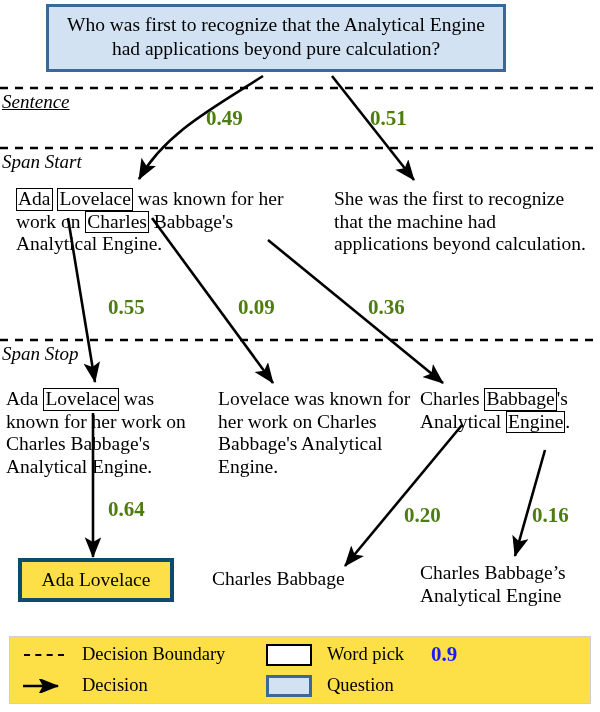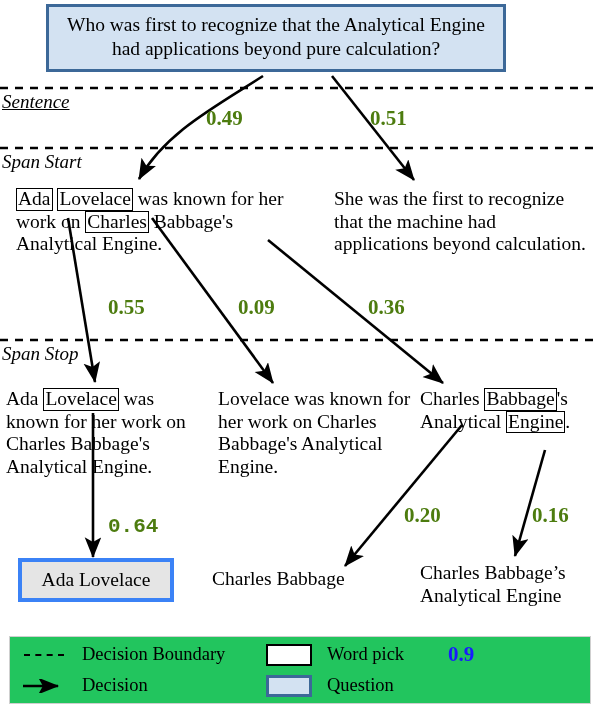--- a/index.html
+++ b/index.html
@@ -78,22 +78,22 @@
     position: absolute;
     color: #4d7c0f;
     font-weight: bold;
     font-size: 21px;
     line-height: 1;
     z-index: 4;
   }
   
   .prediction-box {
     position: absolute;
-    background: #e5e5e5;
-    border: 4px solid #3b82f6;
+    background: #fde047;
+    border: 4px solid #0c4a6e;
     box-sizing: border-box;
     text-align: center;
     font-size: 19.5px;
     line-height: 1.15;
     padding: 7px 6px;
     z-index: 3;
   }
   .plain-answer {
     position: absolute;
     font-size: 19.5px;
@@ -102,21 +102,21 @@
   }
   
   .legend {
     position: absolute;
     left: 9px;
     top: 636px;
     width: 582px;
     height: 68px;
     box-sizing: border-box;
     border: 1.6px solid #cfcfcf;
-    background: #22c55e;
+    background: #fde047;
     z-index: 5;
     display: grid;
     grid-template-columns: 245px 172px 165px;
     grid-template-rows: 1fr 1fr;
     align-items: center;
     padding: 2px 0 2px 4px;
   }
   .legend-item {
     display: flex;
     align-items: center;
@@ -133,21 +133,21 @@
   }
   .sw-dashed {
     width: 40px;
     border-top: 2.6px dashed #000;
   }
   .sw-prob {
     color: #1a1aff;
     font-weight: bold;
     font-size: 21px;
     width: 60px;
-    text-align: center;
+    text-align: left;
   }
   .sw-prediction {
     width: 46px;
     height: 22px;
     background: #fbe6ae;
     border: 4px solid #f9b800;
     box-sizing: border-box;
   }
   .sw-question {
     width: 46px;
@@ -216,21 +216,21 @@
   <div class="prob" style="left:108px; top:297px;">0.55</div>
   <div class="prob" style="left:238px; top:297px;">0.09</div>
   <div class="prob" style="left:368px; top:297px;">0.36</div>
 
   <div class="text-block" style="left:6px; top:388px; width:200px;">Ada <span class="wordpick">Lovelace</span> was known for her work on Charles Babbage's Analytical Engine.</div>
 
   <div class="text-block" style="left:218px; top:388px; width:196px;">Lovelace was known for her work on Charles Babbage's Analytical Engine.</div>
 
   <div class="text-block" style="left:420px; top:388px; width:178px;">Charles <span class="wordpick">Babbage</span>'s Analytical <span class="wordpick">Engine</span>.</div>
 
-  <div class="prob" style="left:108px; top:516px;font-family:Liberation Mono, monospace;">0.64</div>
+  <div class="prob" style="left:108px; top:499px;">0.64</div>
   <div class="prob" style="left:404px; top:505px;">0.20</div>
   <div class="prob" style="left:532px; top:505px;">0.16</div>
 
   <div class="prediction-box" style="left:18px; top:558px; width:156px;">Ada Lovelace</div>
 
   <div class="plain-answer" style="left:212px; top:568px; width:194px;">Charles Babbage</div>
 
   <div class="plain-answer" style="left:420px; top:562px; width:176px;">Charles Babbage’s Analytical Engine</div>
 
   <div class="legend">

